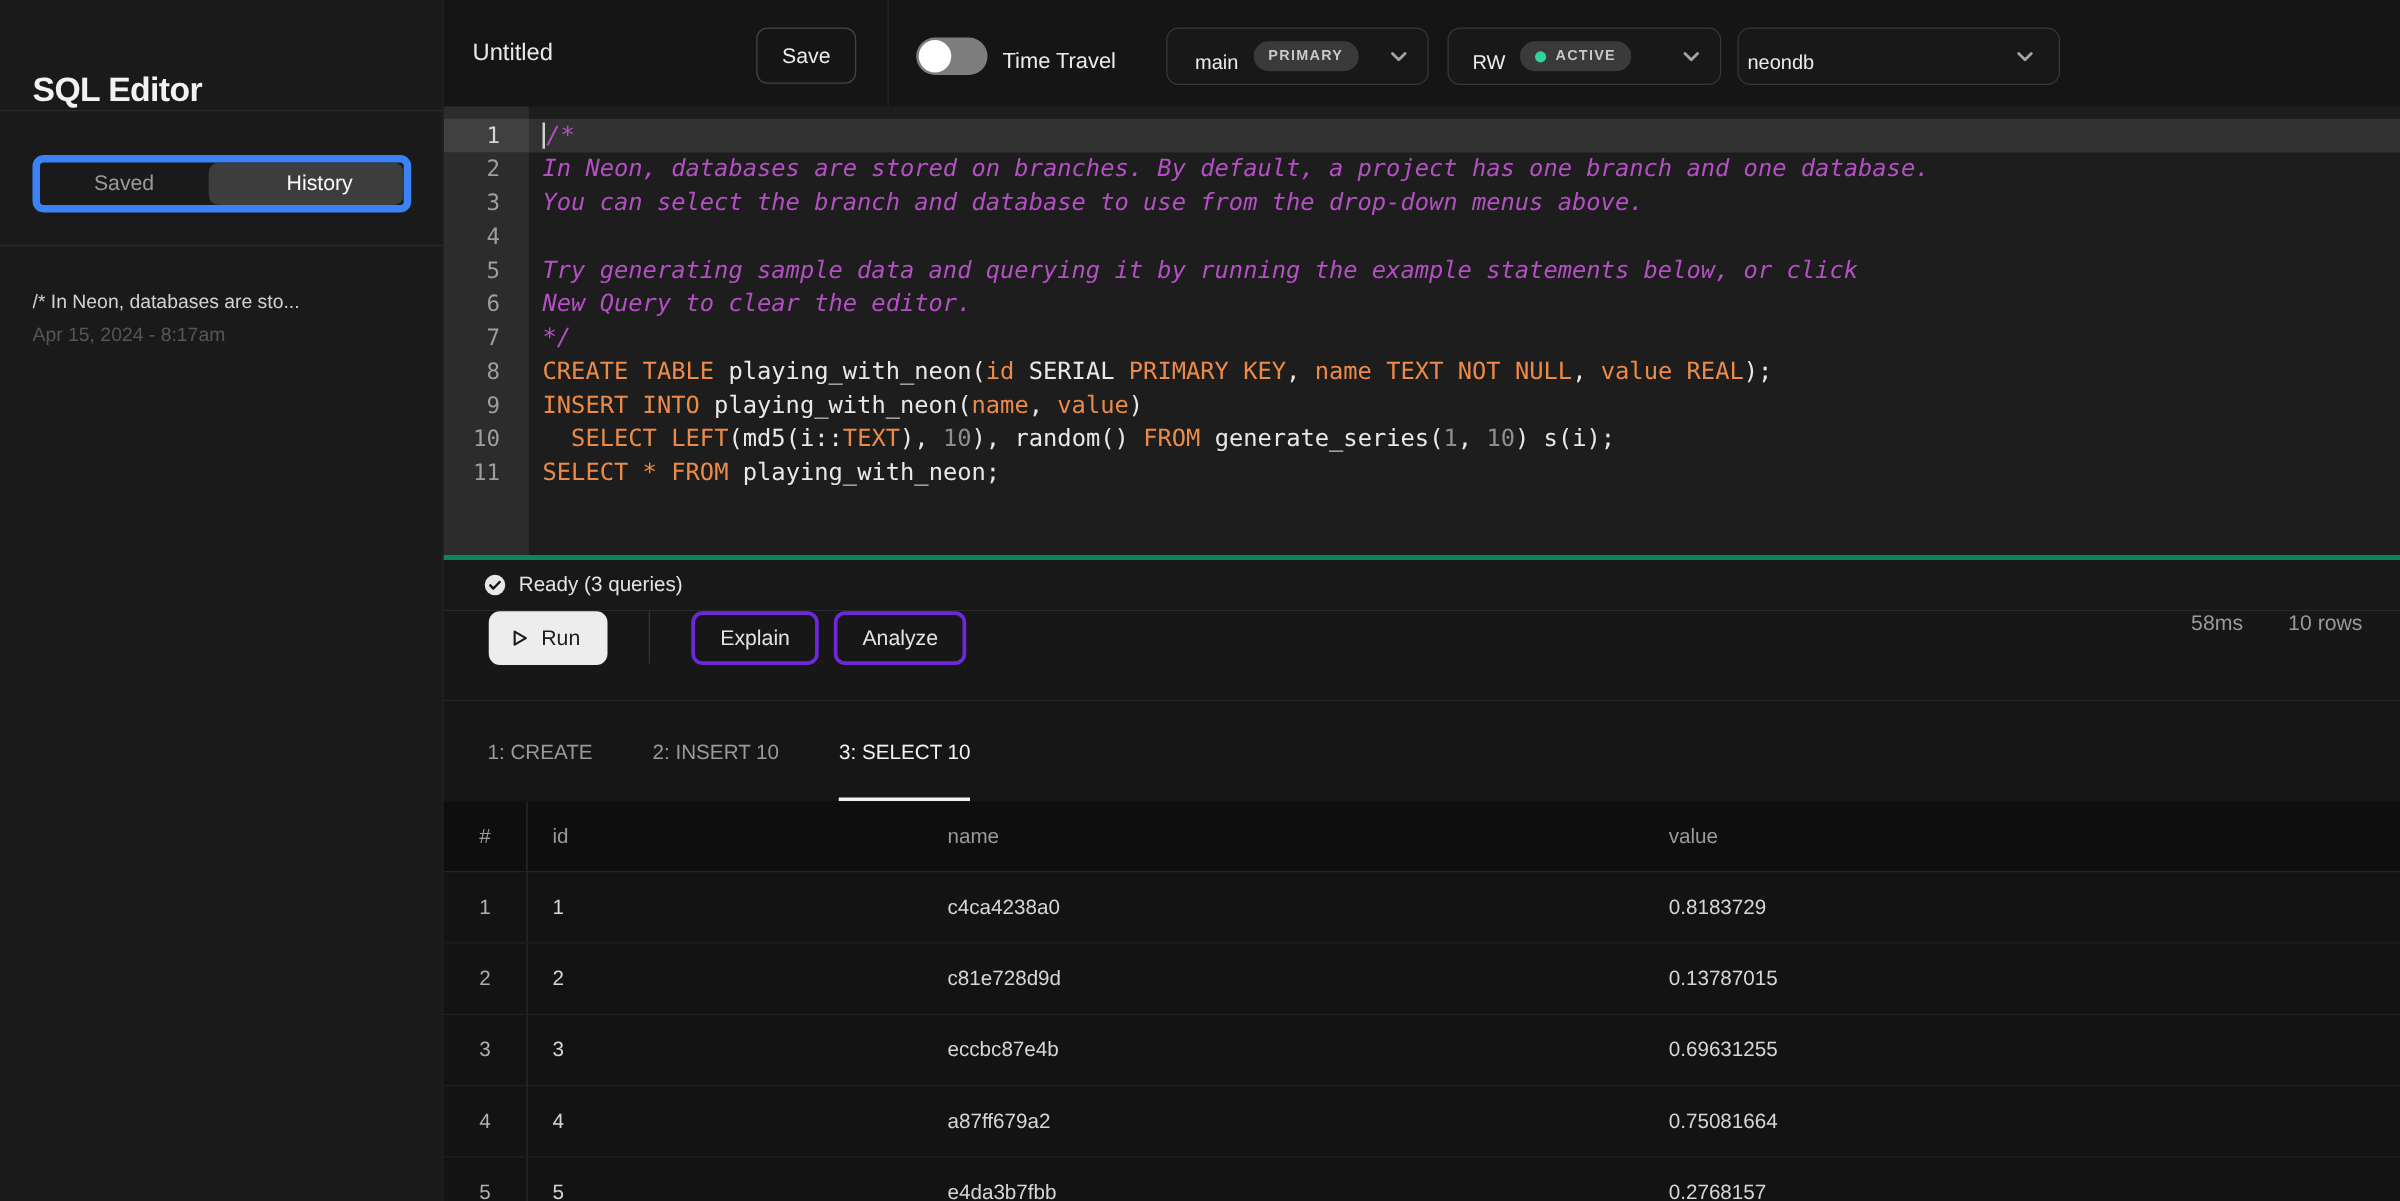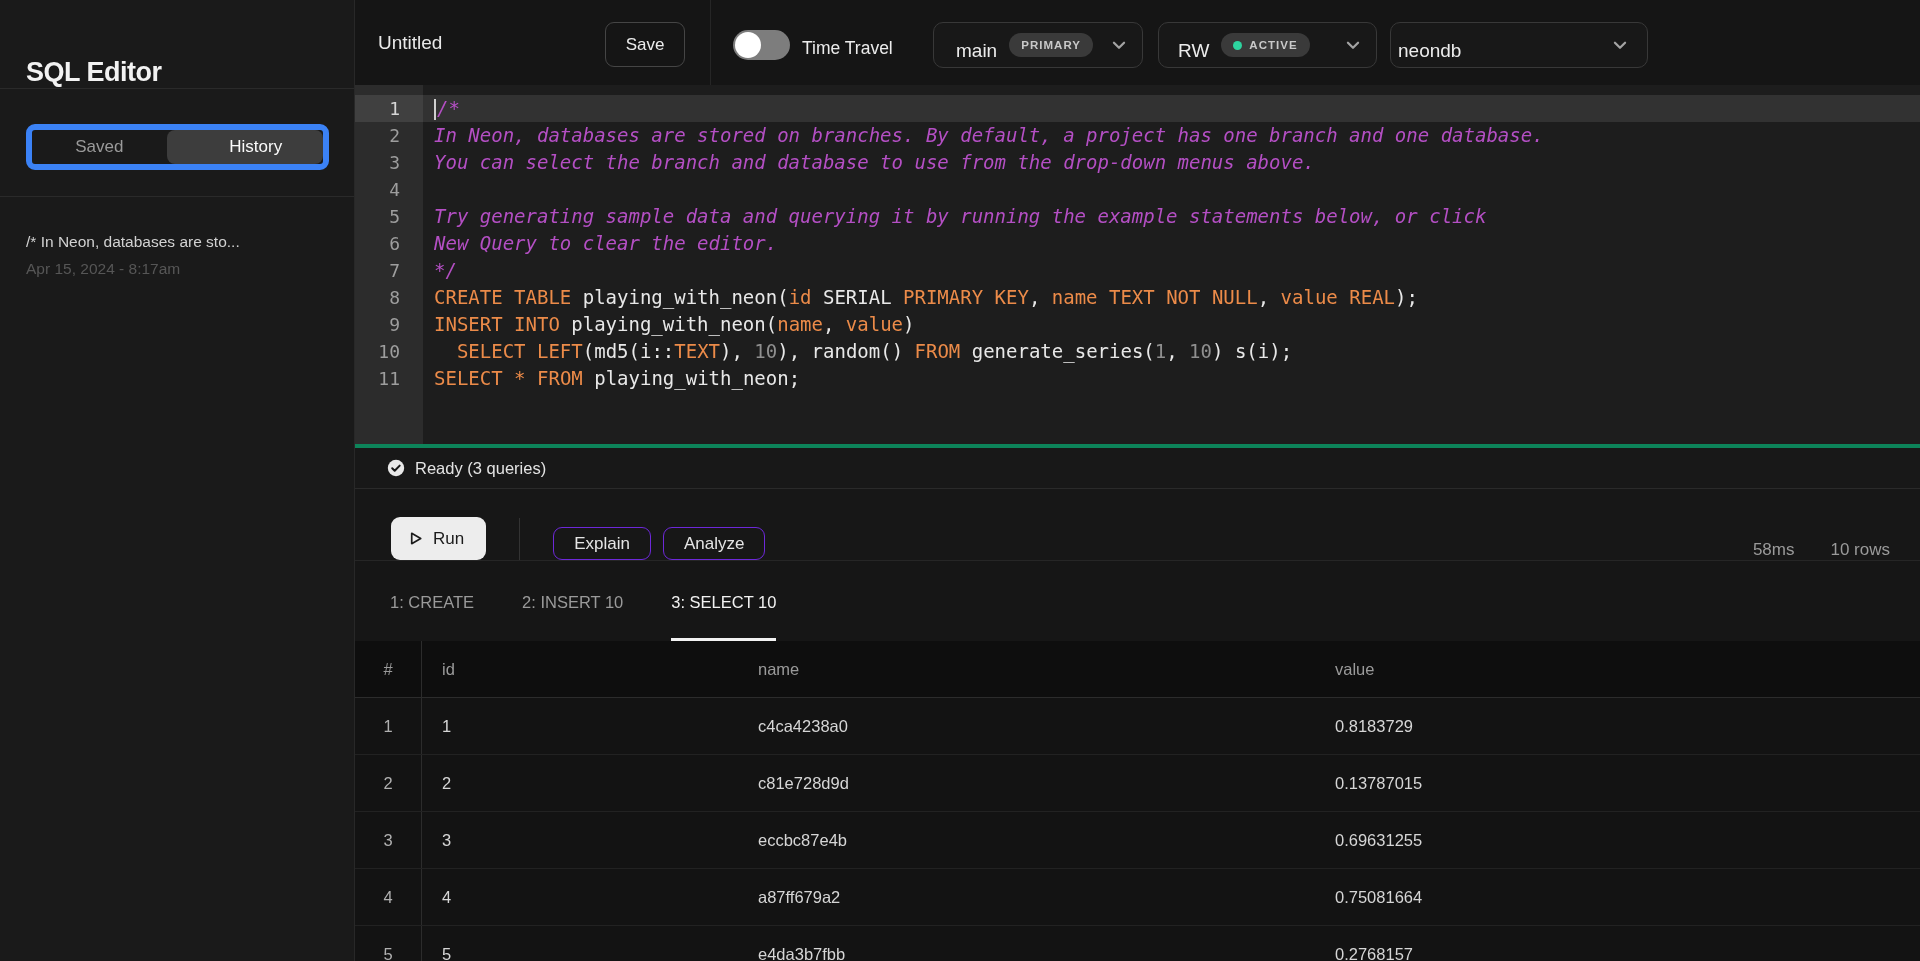--- a/index.html
+++ b/index.html
@@ -28,21 +28,21 @@
   .query-title { position:absolute; left:23px; top:0; height:85px; display:flex; align-items:center; font-size:19px; color:#e9e9e9; }
   .save-btn { position:absolute; left:250px; top:22px; width:80px; height:45px; border:1px solid #454545; border-radius:9px; background:transparent; color:#ececec; font-size:17px; font-family:inherit; cursor:pointer; }
   .tb-divider { position:absolute; left:355px; top:0; width:1px; height:85px; background:#262626; }
   .toggle { position:absolute; left:378px; top:30px; width:57px; height:30px; background:#7d7d7d; border-radius:15px; cursor:pointer; }
   .toggle-knob { position:absolute; left:2px; top:2px; width:26px; height:26px; background:#fff; border-radius:50%; }
   .toggle-label { position:absolute; left:447px; top:6px; height:85px; display:flex; align-items:center; font-size:17.5px; color:#ececec; }
   .select { position:absolute; top:22px; height:46px; border:1px solid #383838; border-radius:10px; display:flex; align-items:center; cursor:pointer; background:#181818; }
   .select-branch { left:578px; width:210px; padding:0 14px 0 22px; }
   .select-compute { left:803px; width:219px; padding:0 14px 0 19px; }
   .select-db { left:1035px; width:258px; padding:0 18px 0 7px; }
-  .select-name { font-size:19px; color:#ececec;margin-top:11px; }
+  .select-name { font-size:16px; color:#ececec;margin-top:11px; }
   .pill { background:#3a3a3a; color:#c9c9c9; font-size:11.5px; letter-spacing:0.09em; font-weight:600; border-radius:999px; padding:6px 12px; margin-left:12px; display:flex; align-items:center; gap:7px; }
   .dot { width:9px; height:9px; border-radius:50%; background:#2dd49f; }
   .chevron { margin-left:auto; display:flex; align-items:center; }
 
   
   .editor { height:359px; flex:0 0 359px; background:#1d1d1d; padding-top:10px; overflow:hidden; position:relative; }
   .ed-line { display:flex; height:27px; line-height:27px; font-family:"DejaVu Sans Mono", monospace; font-size:19px; white-space:pre; }
   .ed-gutter { width:68px; flex:0 0 68px; background:#2c2c2c; color:#9e9e9e; text-align:right; padding-right:23px; font-size:18px; }
   .ed-gutter-fill { position:absolute; left:0; top:0; bottom:0; width:68px; background:#2c2c2c; z-index:0; }
   .ed-code { padding-left:11px; color:#e8e8e8; }
@@ -55,24 +55,24 @@
   .tok-d { color:#e8e8e8; }
   .cursor { display:inline-block; width:2px; height:21px; background:#cfcfcf; vertical-align:middle; margin-right:1px; }
 
   .progress-bar { height:4px; flex:0 0 4px; background:#0d845a; }
 
   
   .status-row { height:41px; flex:0 0 41px; background:#181818; border-bottom:1px solid #2a2a2a; display:flex; align-items:center; padding-left:32px; gap:10px; }
   .status-text { font-size:16.5px; color:#e3e3e3; }
 
   
-  .actions-row { height:72px; flex:0 0 72px; background:#171717; border-bottom:1px solid #262626; display:flex; align-items:flex-end; padding:0 30px 0 36px; }
+  .actions-row { height:72px; flex:0 0 72px; background:#171717; border-bottom:1px solid #262626; display:flex; align-items:flex-start; padding:0 30px 0 36px; }
   .run-btn { height:43px; padding:0 22px 0 16px; background:#ededed; color:#1b1b1b; border:none; border-radius:9px; font-size:17px; font-weight:500; font-family:inherit; display:flex; align-items:center; gap:9px; cursor:pointer; }
   .act-divider { width:1px; height:42px; background:#333; margin:0 33px; }
-  .ghost-btn { height:33px; padding:0 20px; background:transparent; color:#e5e5e5; border:1px solid #6d28d9; border-radius:9px; font-size:17px; font-family:inherit; cursor:pointer; }
+  .ghost-btn { height:43px; padding:0 20px; background:transparent; color:#e5e5e5; border:3px solid #6d28d9; border-radius:9px; font-size:17px; font-family:inherit; cursor:pointer; }
   .ghost-btn + .ghost-btn { margin-left:12px; }
   .actions-meta { margin-left:auto; display:flex; gap:36px; font-size:17px; color:#9a9a9a; }
 
   
   .result-tabs { height:80px; flex:0 0 80px; background:#161616; display:flex; align-items:stretch; padding-left:35px; gap:48px; }
   .result-tab { display:flex; align-items:center; font-size:16.5px; color:#9a9a9a; border-bottom:3px solid transparent; padding-top:6px; cursor:pointer; }
   .result-tab.active { color:#f2f2f2; border-bottom-color:#f2f2f2; }
 
   
   .results-table { flex:1; background:#131313; overflow:hidden; }

